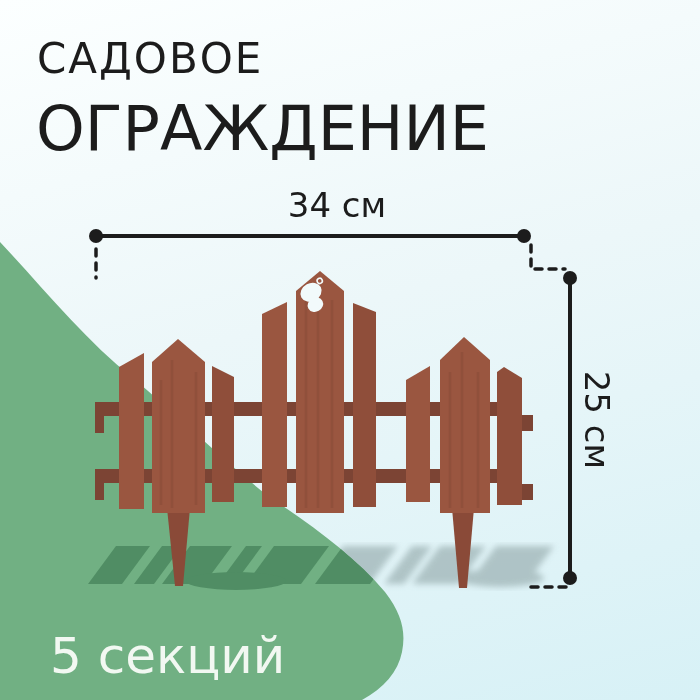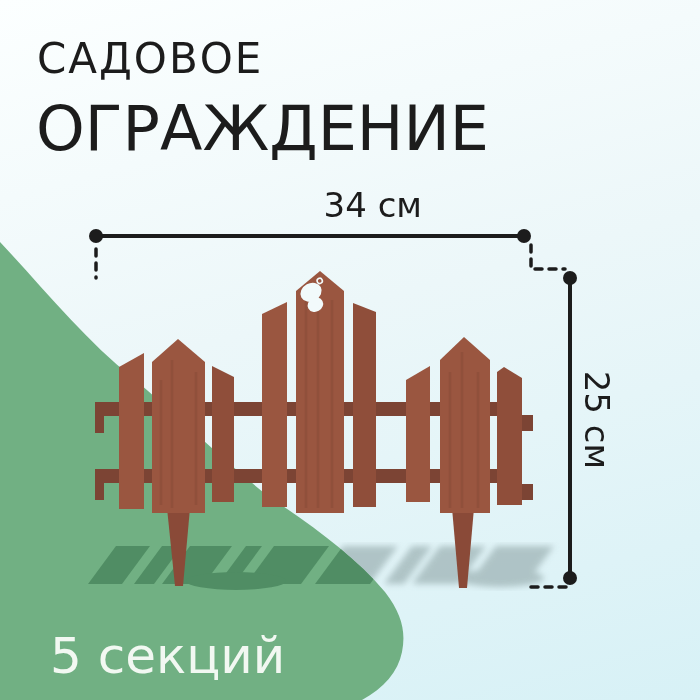--- a/index.html
+++ b/index.html
@@ -8,21 +8,21 @@
     background:linear-gradient(165deg,
       var(--bg-top,#fcffff) 0%,
       var(--bg-mid,#ecf7f9) 45%,
       var(--bg-bottom,#d7f1f6) 100%);
     font-family:"DejaVu Sans","Liberation Sans",sans-serif;
   }
   .scene{position:absolute;left:0;top:0;width:700px;height:700px;}
   .txt{position:absolute;color:var(--ink,#1c1c1c);line-height:1.05;white-space:nowrap;}
   .title-line1{left:37px;top:37px;font-size:42px;letter-spacing:2px;font-weight:400;}
   .title-line2{left:36px;top:96px;font-size:62px;letter-spacing:0px;font-weight:400;}
-  .dim-w{left:222px;top:188px;width:200px;text-align:right;font-size:34px;}
+  .dim-w{left:237px;top:188px;width:200px;text-align:center;font-size:34px;}
   .dim-h{left:536px;top:402px;width:120px;text-align:center;font-size:34px;
          transform:rotate(90deg);transform-origin:center;}
   .sections{left:50px;top:598px;font-size:50px;color:var(--text-light,#f2f8f2);font-weight:400;margin-top:32px;}
 </style>
 </head>
 <body>
 
 <div class="stage">
 
   <svg class="scene" viewBox="0 0 700 700" aria-hidden="true">

